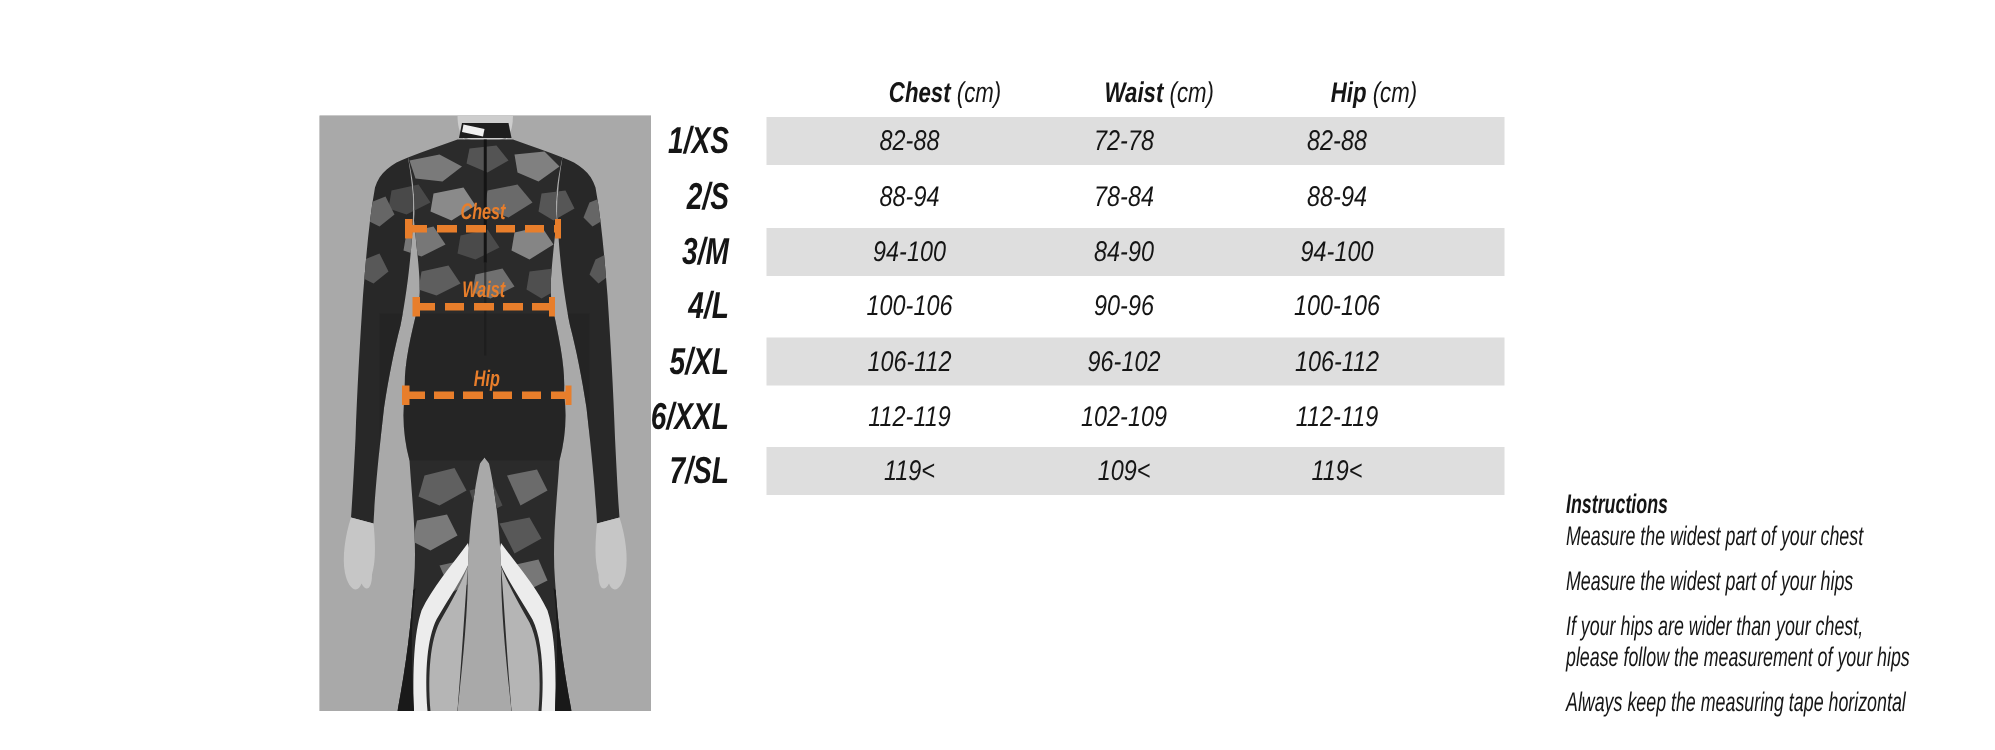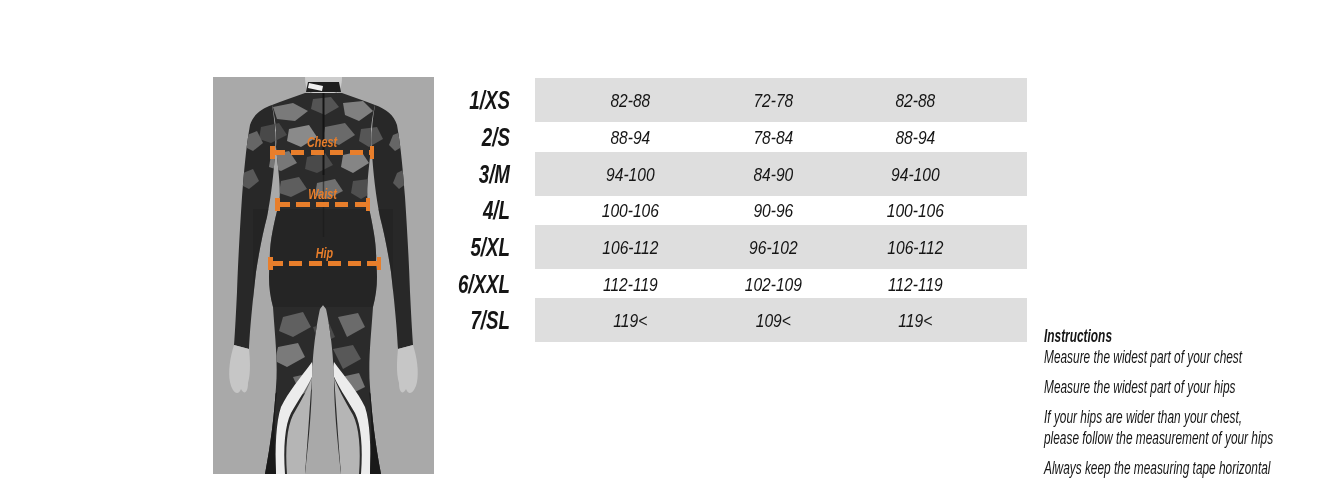--- a/index.html
+++ b/index.html
@@ -41,21 +41,21 @@
   .measure-line::after  { right:-2px; }
   
   .thead {
     position:absolute; left:535px; top:44px; width:492px; height:28px;
     display:flex; padding:0 40px 0 24px; align-items:flex-end;
   }
   .th { flex:1; text-align:center; font-style:italic; font-size:19px; line-height:1; white-space:nowrap; }
   .th-inner { display:inline-block; transform:scaleX(0.78); }
   .th-name { font-weight:700; }
   .th-unit { font-weight:400; }
-  .trow { position:absolute; left:380px; width:647px; height:44px; display:flex; align-items:center; }
+  .trow { position:absolute; left:356px; width:647px; height:32px; display:flex; align-items:center; }
   .size-cell {
     width:130px; text-align:right;
     font-style:italic; font-weight:700; font-size:25px; line-height:1;
     transform:scaleX(0.75); transform-origin:right center; white-space:nowrap;
   }
   .band { margin-left:25px; flex:1; height:100%; display:flex; padding:0 40px 0 24px; align-items:center; }
   .band.gray { background:var(--band); }
   .td { flex:1; text-align:center; font-style:italic; font-size:19px; line-height:1;
         transform:scaleX(0.82); white-space:nowrap; }
   
@@ -143,20 +143,31 @@
     <div class="measure-label" style="left:59px; top:57px; width:100px;">Chest</div>
     <div class="measure-line" style="left:59px; top:73px; width:100px;"></div>
 
     <div class="measure-label" style="left:64px; top:109px; width:91px;">Waist</div>
     <div class="measure-line" style="left:64px; top:125px; width:91px;"></div>
 
     <div class="measure-label" style="left:57px; top:168px; width:109px;">Hip</div>
     <div class="measure-line" style="left:57px; top:184px; width:109px;"></div>
   </div>
 
+  <div class="thead">
+    <div class="th">
+      <span class="th-inner"><span class="th-name">Chest</span>&nbsp;<span class="th-unit">(cm)</span></span>
+    </div>
+    <div class="th">
+      <span class="th-inner"><span class="th-name">Waist</span>&nbsp;<span class="th-unit">(cm)</span></span>
+    </div>
+    <div class="th">
+      <span class="th-inner"><span class="th-name">Hip</span>&nbsp;<span class="th-unit">(cm)</span></span>
+    </div>
+  </div>
 
   <div class="trow" style="top:78px">
     <div class="size-cell">1/XS</div>
     <div class="band gray">
       <div class="td">82-88</div>
       <div class="td">72-78</div>
       <div class="td">82-88</div>
     </div>
   </div>
   <div class="trow" style="top:115px">

